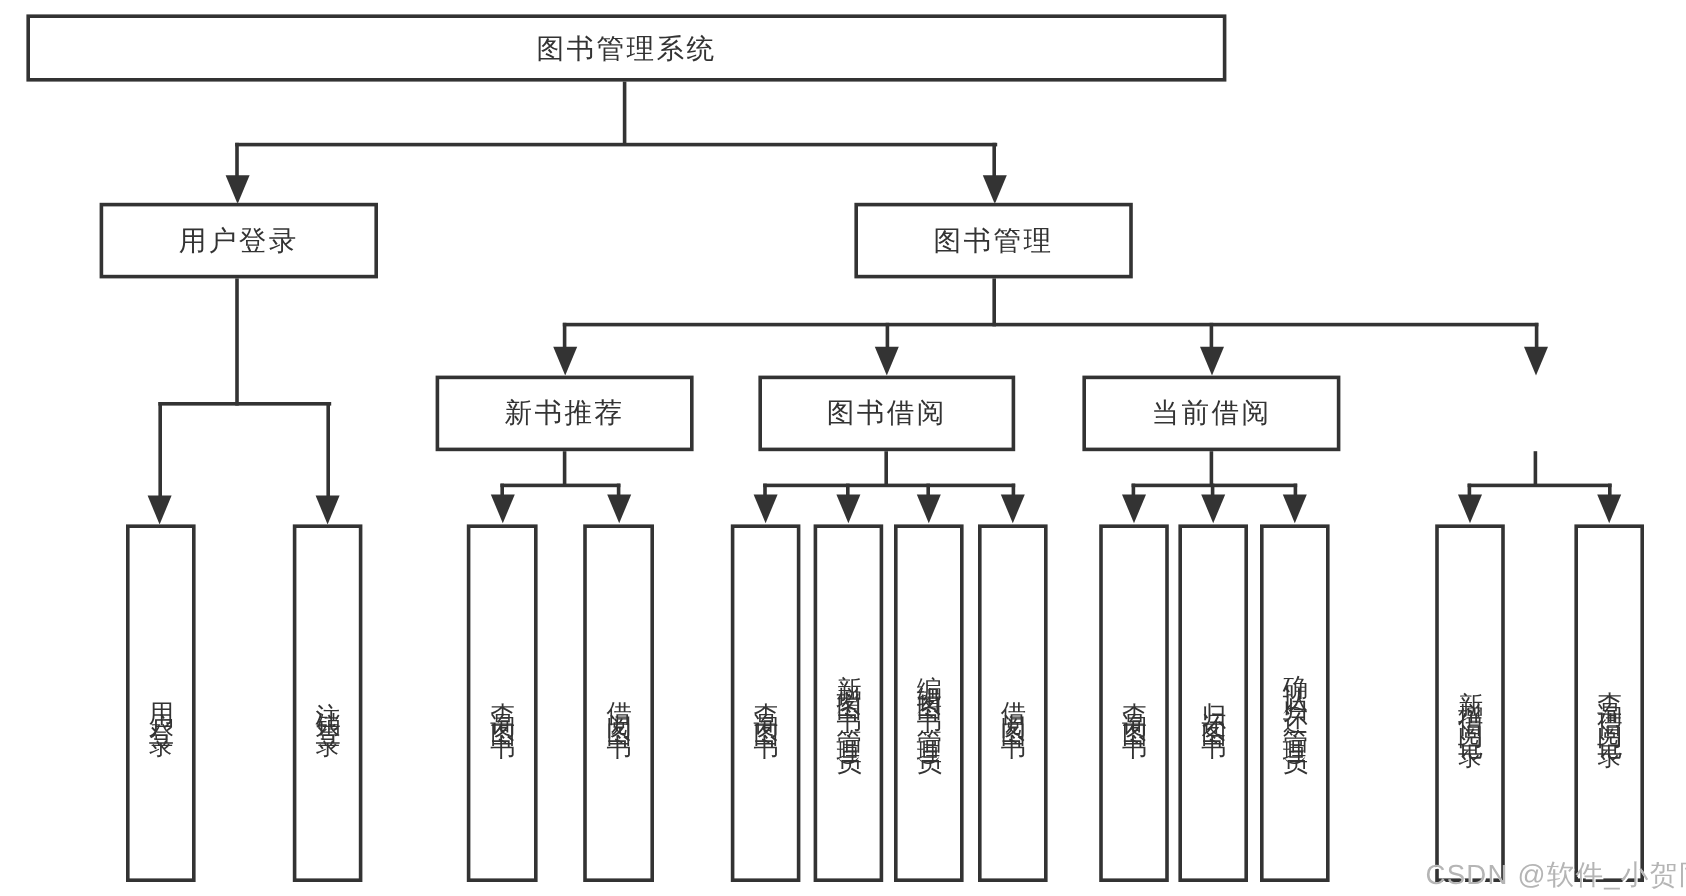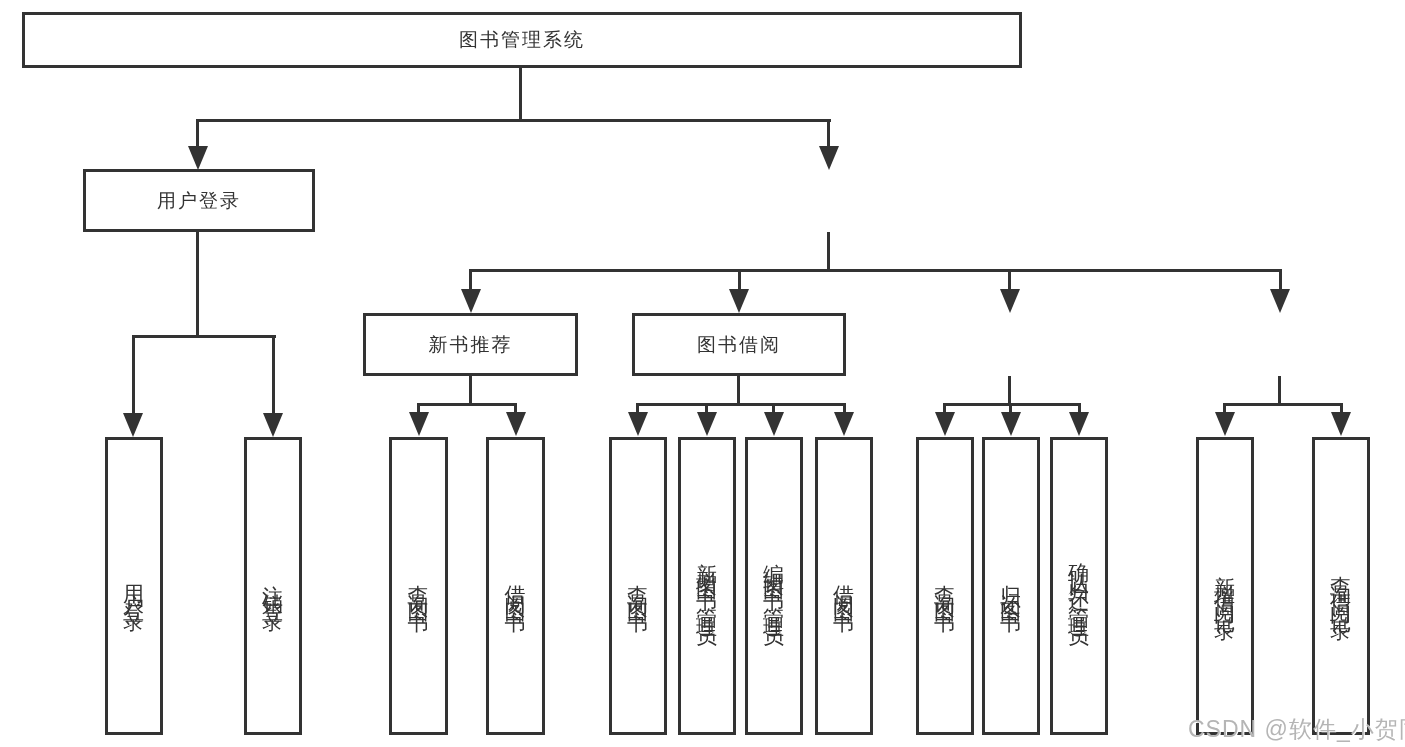--- a/index.html
+++ b/index.html
@@ -14,21 +14,21 @@
     position:absolute;
     box-sizing:border-box;
     border:3px solid #333333;
     background:#ffffff;
     display:flex;
     align-items:center;
     justify-content:center;
     color:#333333;
   }
   .hbox{
-    font-size:19px;
+    font-size:23px;
     letter-spacing:2px;
     white-space:nowrap;
   }
   .vbox{
     writing-mode:vertical-rl;
     text-orientation:mixed;
     font-size:21px;
     letter-spacing:9px;
     line-height:1;
   }
@@ -62,20 +62,21 @@
   <div class="box hbox" style="left:22px;top:12px;width:1000px;height:56px">图书管理系统</div>
 
   <div class="line" style="left:519px;top:68px;width:3px;height:53px"></div>
   <div class="line" style="left:196px;top:119px;width:635px;height:3px"></div>
   <div class="line" style="left:196px;top:119px;width:3px;height:30px"></div>
   <div class="arrow" style="left:188px;top:146px"></div>
   <div class="line" style="left:827px;top:119px;width:3px;height:30px"></div>
   <div class="arrow" style="left:819px;top:146px"></div>
 
   <div class="box hbox" style="left:83px;top:169px;width:232px;height:63px">用户登录</div>
+  <div class="box hbox" style="left:712px;top:169px;width:232px;height:63px">图书管理</div>
 
   <div class="line" style="left:196px;top:232px;width:3px;height:106px"></div>
   <div class="line" style="left:132px;top:335px;width:144px;height:3px"></div>
   <div class="line" style="left:132px;top:335px;width:3px;height:81px"></div>
   <div class="arrow" style="left:123px;top:413px"></div>
   <div class="line" style="left:272px;top:335px;width:3px;height:81px"></div>
   <div class="arrow" style="left:263px;top:413px"></div>
 
   <div class="line" style="left:827px;top:232px;width:3px;height:40px"></div>
   <div class="line" style="left:469px;top:269px;width:813px;height:3px"></div>
@@ -83,20 +84,21 @@
   <div class="arrow" style="left:461px;top:289px"></div>
   <div class="line" style="left:738px;top:269px;width:3px;height:23px"></div>
   <div class="arrow" style="left:729px;top:289px"></div>
   <div class="line" style="left:1008px;top:269px;width:3px;height:23px"></div>
   <div class="arrow" style="left:1000px;top:289px"></div>
   <div class="line" style="left:1279px;top:269px;width:3px;height:23px"></div>
   <div class="arrow" style="left:1270px;top:289px"></div>
 
   <div class="box hbox" style="left:632px;top:313px;width:214px;height:63px">图书借阅</div>
   <div class="box hbox" style="left:363px;top:313px;width:215px;height:63px">新书推荐</div>
+  <div class="box hbox" style="left:902px;top:313px;width:215px;height:63px">当前借阅</div>
 
   <div class="line" style="left:469px;top:376px;width:3px;height:29px"></div>
   <div class="line" style="left:417px;top:403px;width:100px;height:3px"></div>
   <div class="line" style="left:417px;top:403px;width:3px;height:12px"></div>
   <div class="arrow" style="left:409px;top:412px"></div>
   <div class="line" style="left:514px;top:403px;width:3px;height:12px"></div>
   <div class="arrow" style="left:506px;top:412px"></div>
 
   <div class="line" style="left:737px;top:376px;width:3px;height:29px"></div>
   <div class="line" style="left:636px;top:403px;width:210px;height:3px"></div>

